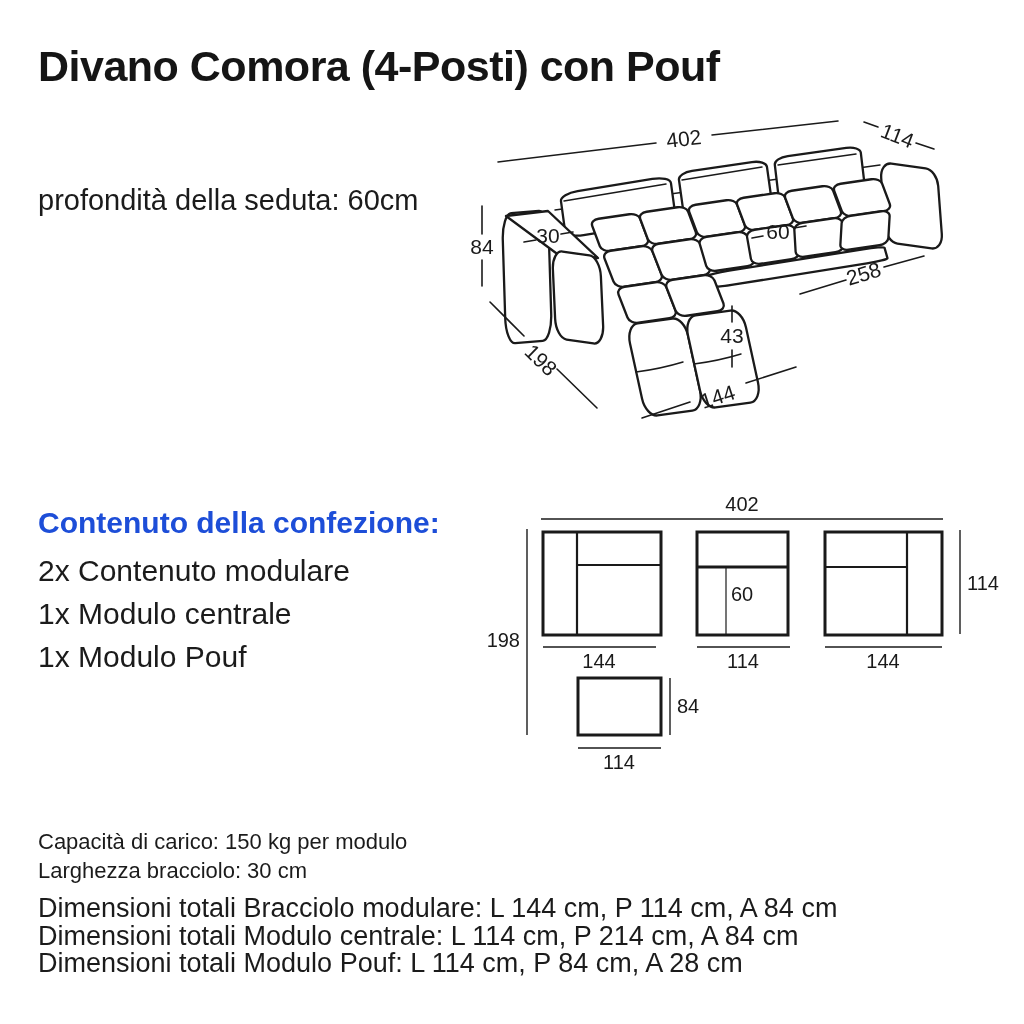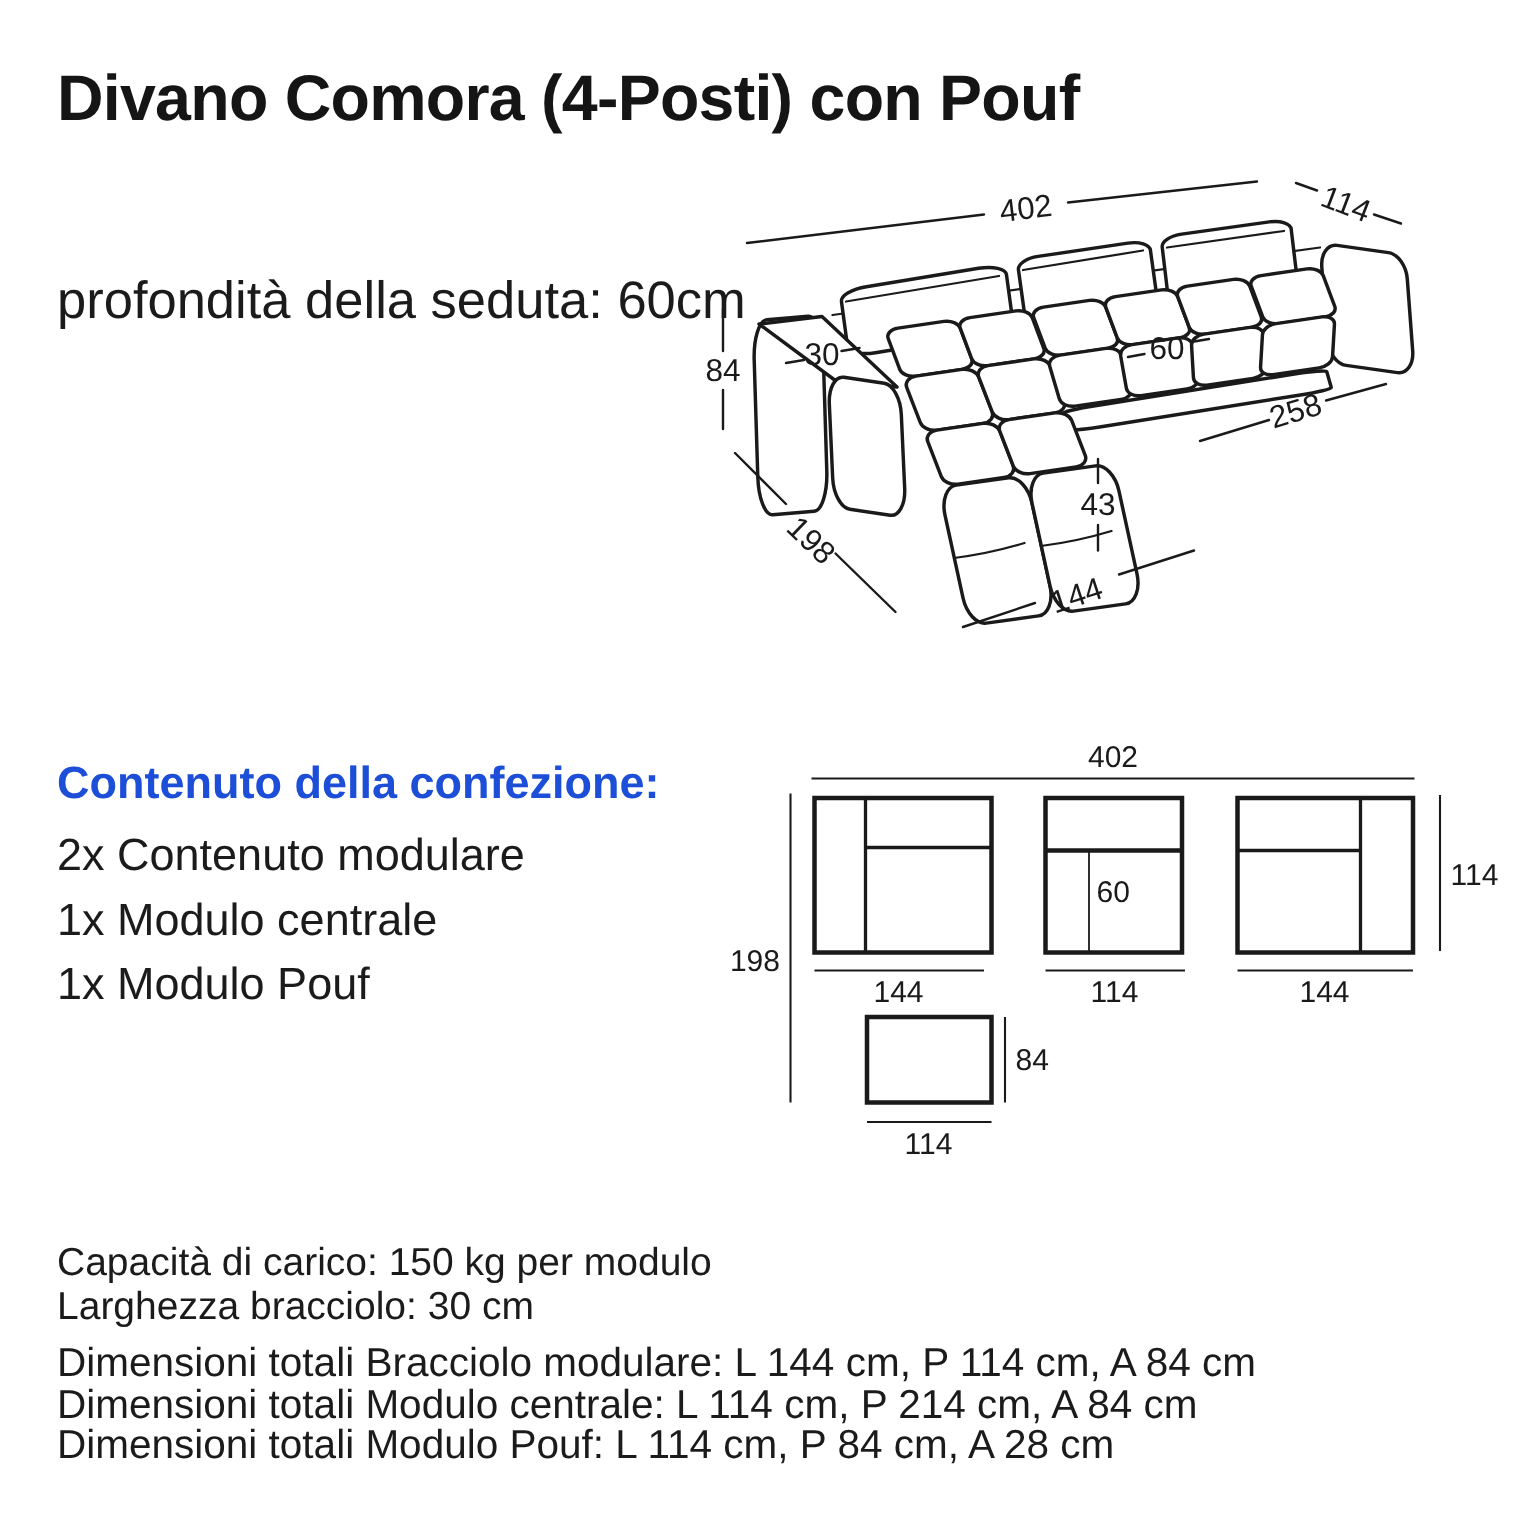--- a/index.html
+++ b/index.html
@@ -1,24 +1,24 @@
 <!DOCTYPE html>
 <html><head>
 <meta charset="utf-8">
 <style>
   html,body{margin:0;padding:0;background:#fff;}
   #page{position:relative;width:1024px;height:1024px;background:#ffffff;overflow:hidden;
         font-family:"Liberation Sans",sans-serif;color:#1b1b1b;}
   .abs{position:absolute;}
   #title{left:38px;top:30px;font-size:43px;font-weight:700;letter-spacing:-0.5px;color:#151515;margin-top:12px;}
   #subtitle{left:38px;top:87px;font-size:36px;font-weight:400;color:#1b1b1b;}
-  #seatspecs{left:38px;top:181px;font-size:35px;line-height:39px;font-weight:400;}
+  #seatspecs{left:38px;top:181px;font-size:29px;line-height:39px;font-weight:400;}
   #package{left:38px;top:501px;font-size:30px;line-height:43px;}
   #package .hd{font-weight:700;margin-bottom:5px;color:#1d4ed8;}
-  #footer1{left:38px;top:827px;font-size:26px;line-height:29px;}
+  #footer1{left:38px;top:827px;font-size:22px;line-height:29px;}
   #footer2{left:38px;top:895px;font-size:27px;line-height:27.5px;}
   svg{position:absolute;overflow:visible;}
   svg text{font-family:"Liberation Sans",sans-serif;fill:#1a1a1a;}
   #persp text{font-size:21px;}
   #topview text{font-size:20px;}
   .ln{stroke:#1a1a1a;stroke-width:1.6;fill:none;stroke-linecap:round;}
   .cushion{fill:#ffffff;stroke:#1a1a1a;stroke-width:2.3;stroke-linejoin:round;}
   .seam{fill:none;stroke:#1a1a1a;stroke-width:1.5;stroke-linecap:round;}
   .tvrect{fill:#fff;stroke:#1a1a1a;stroke-width:3;}
   .tvinner{stroke:#1a1a1a;stroke-width:2.2;fill:none;}

